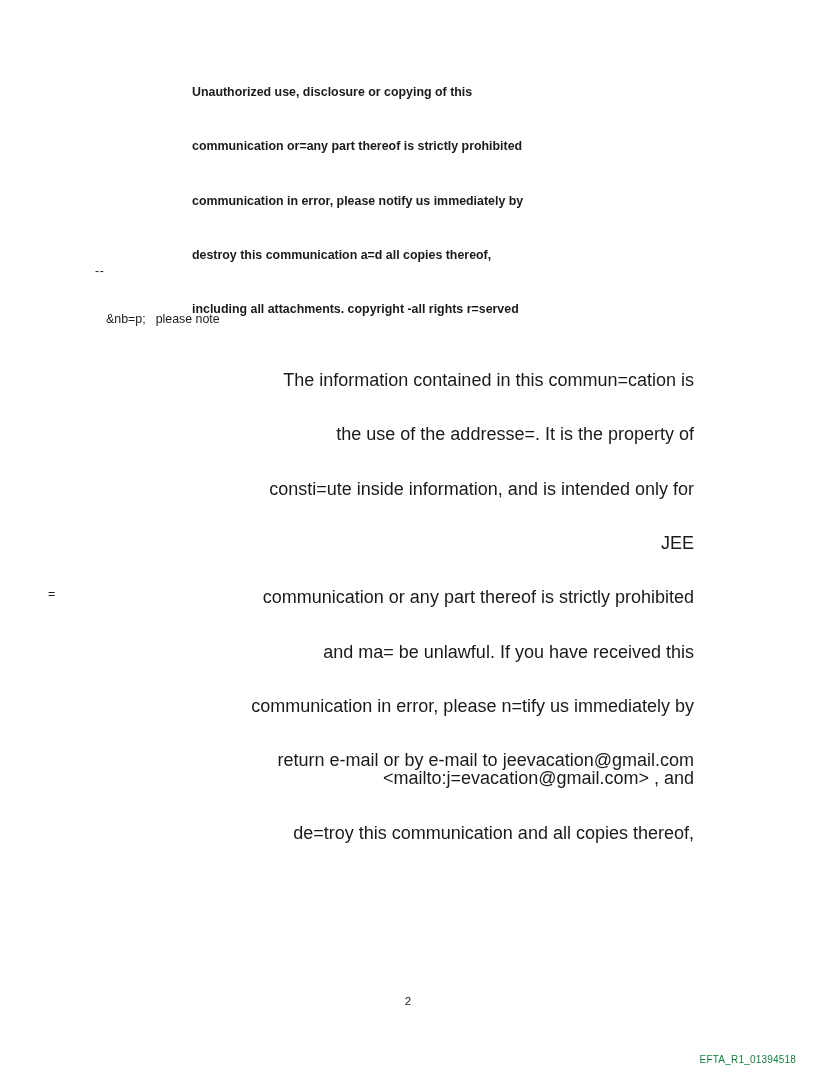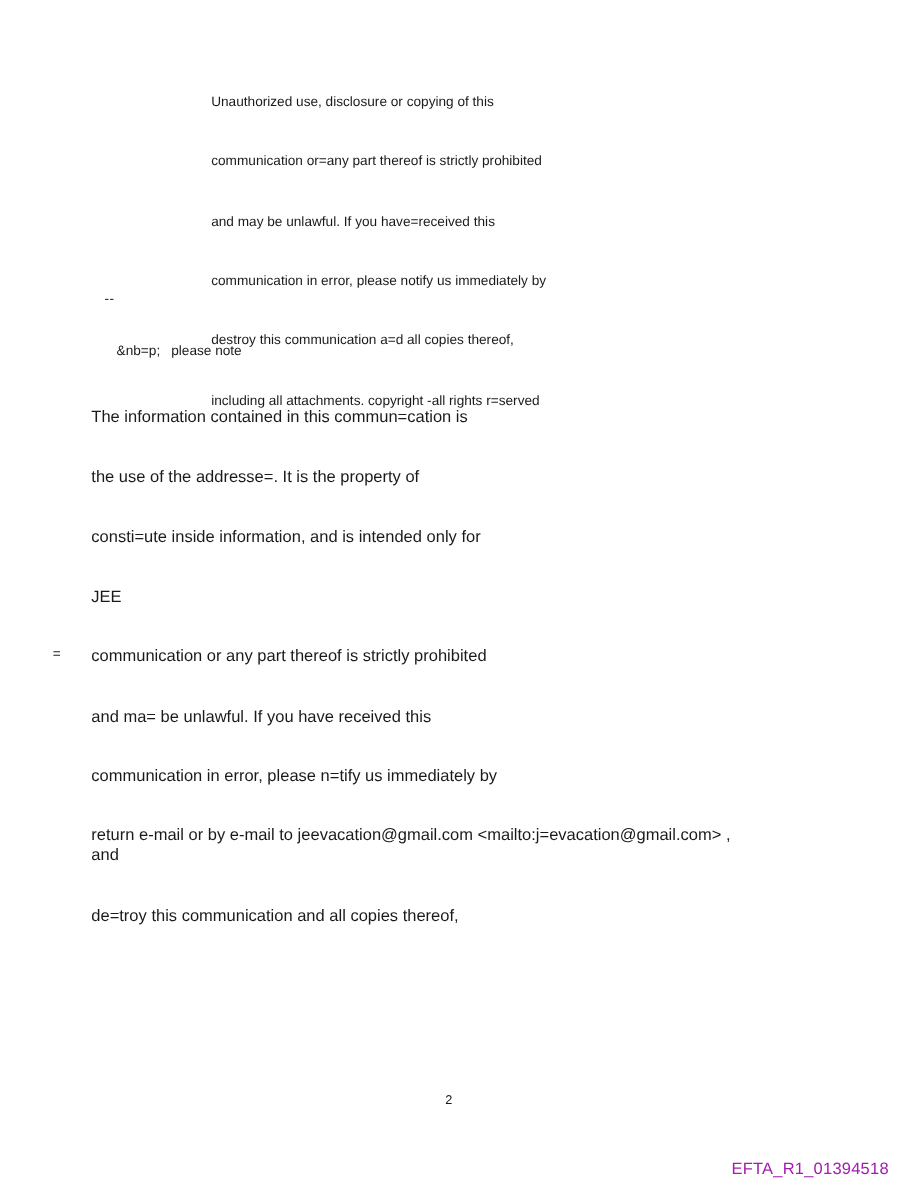--- a/index.html
+++ b/index.html
@@ -25,20 +25,21 @@
 
   
   .block-indent {
     position: absolute;
     left: 192px;
     top: 47px;
     width: 520px;
     font-size: 12.4px;
     line-height: 18.1px;
     white-space: pre-wrap;
+    font-weight: bold;
   }
   .block-indent .line {
     display: block;
   }
 
   
   .dash-sep {
     position: absolute;
     left: 95px;
     top: 263px;
@@ -56,26 +57,27 @@
     line-height: 16px;
   }
   .note-line .gap {
     display: inline-block;
     width: 10px;
   }
 
   
   .block-left {
     position: absolute;
-    left: 83px;
+    left: 94px;
     top: 335px;
     width: 600px;
-    font-size: 15px;
+    font-size: 18px;
     line-height: 18.1px;
     white-space: pre-wrap;
+    text-align: right;
   }
   .block-left .line {
     display: block;
   }
 
   
   .stray-eq {
     position: absolute;
     left: 48px;
     top: 587px;
@@ -89,36 +91,35 @@
     left: 0;
     top: 994px;
     width: 816px;
     text-align: center;
     font-size: 11.6px;
   }
 
   
   .bates {
     position: absolute;
-    right: 8px;
+    right: 20px;
     top: 1054px;
-    font-size: 15px;
+    font-size: 10px;
     letter-spacing: 0.2px;
-    color: #a21caf;
+    color: #15803d;
   }
 </style>
 </head>
 <body>
 
 <div class="page">
 
   <div class="block-indent">
     <span class="line">Unauthorized use, disclosure or copying of this</span>
     <span class="line">communication or=any part thereof is strictly prohibited</span>
-    <span class="line">and may be unlawful. If you have=received this</span>
     <span class="line">communication in error, please notify us immediately by</span>
     <span class="line">destroy this communication a=d all copies thereof,</span>
     <span class="line">including all attachments. copyright -all rights r=served</span>
   </div>
 
   <div class="dash-sep">--</div>
 
   <div class="note-line">
     <span>&amp;nb=p;</span><span class="gap"></span><span>please note</span>
   </div>

